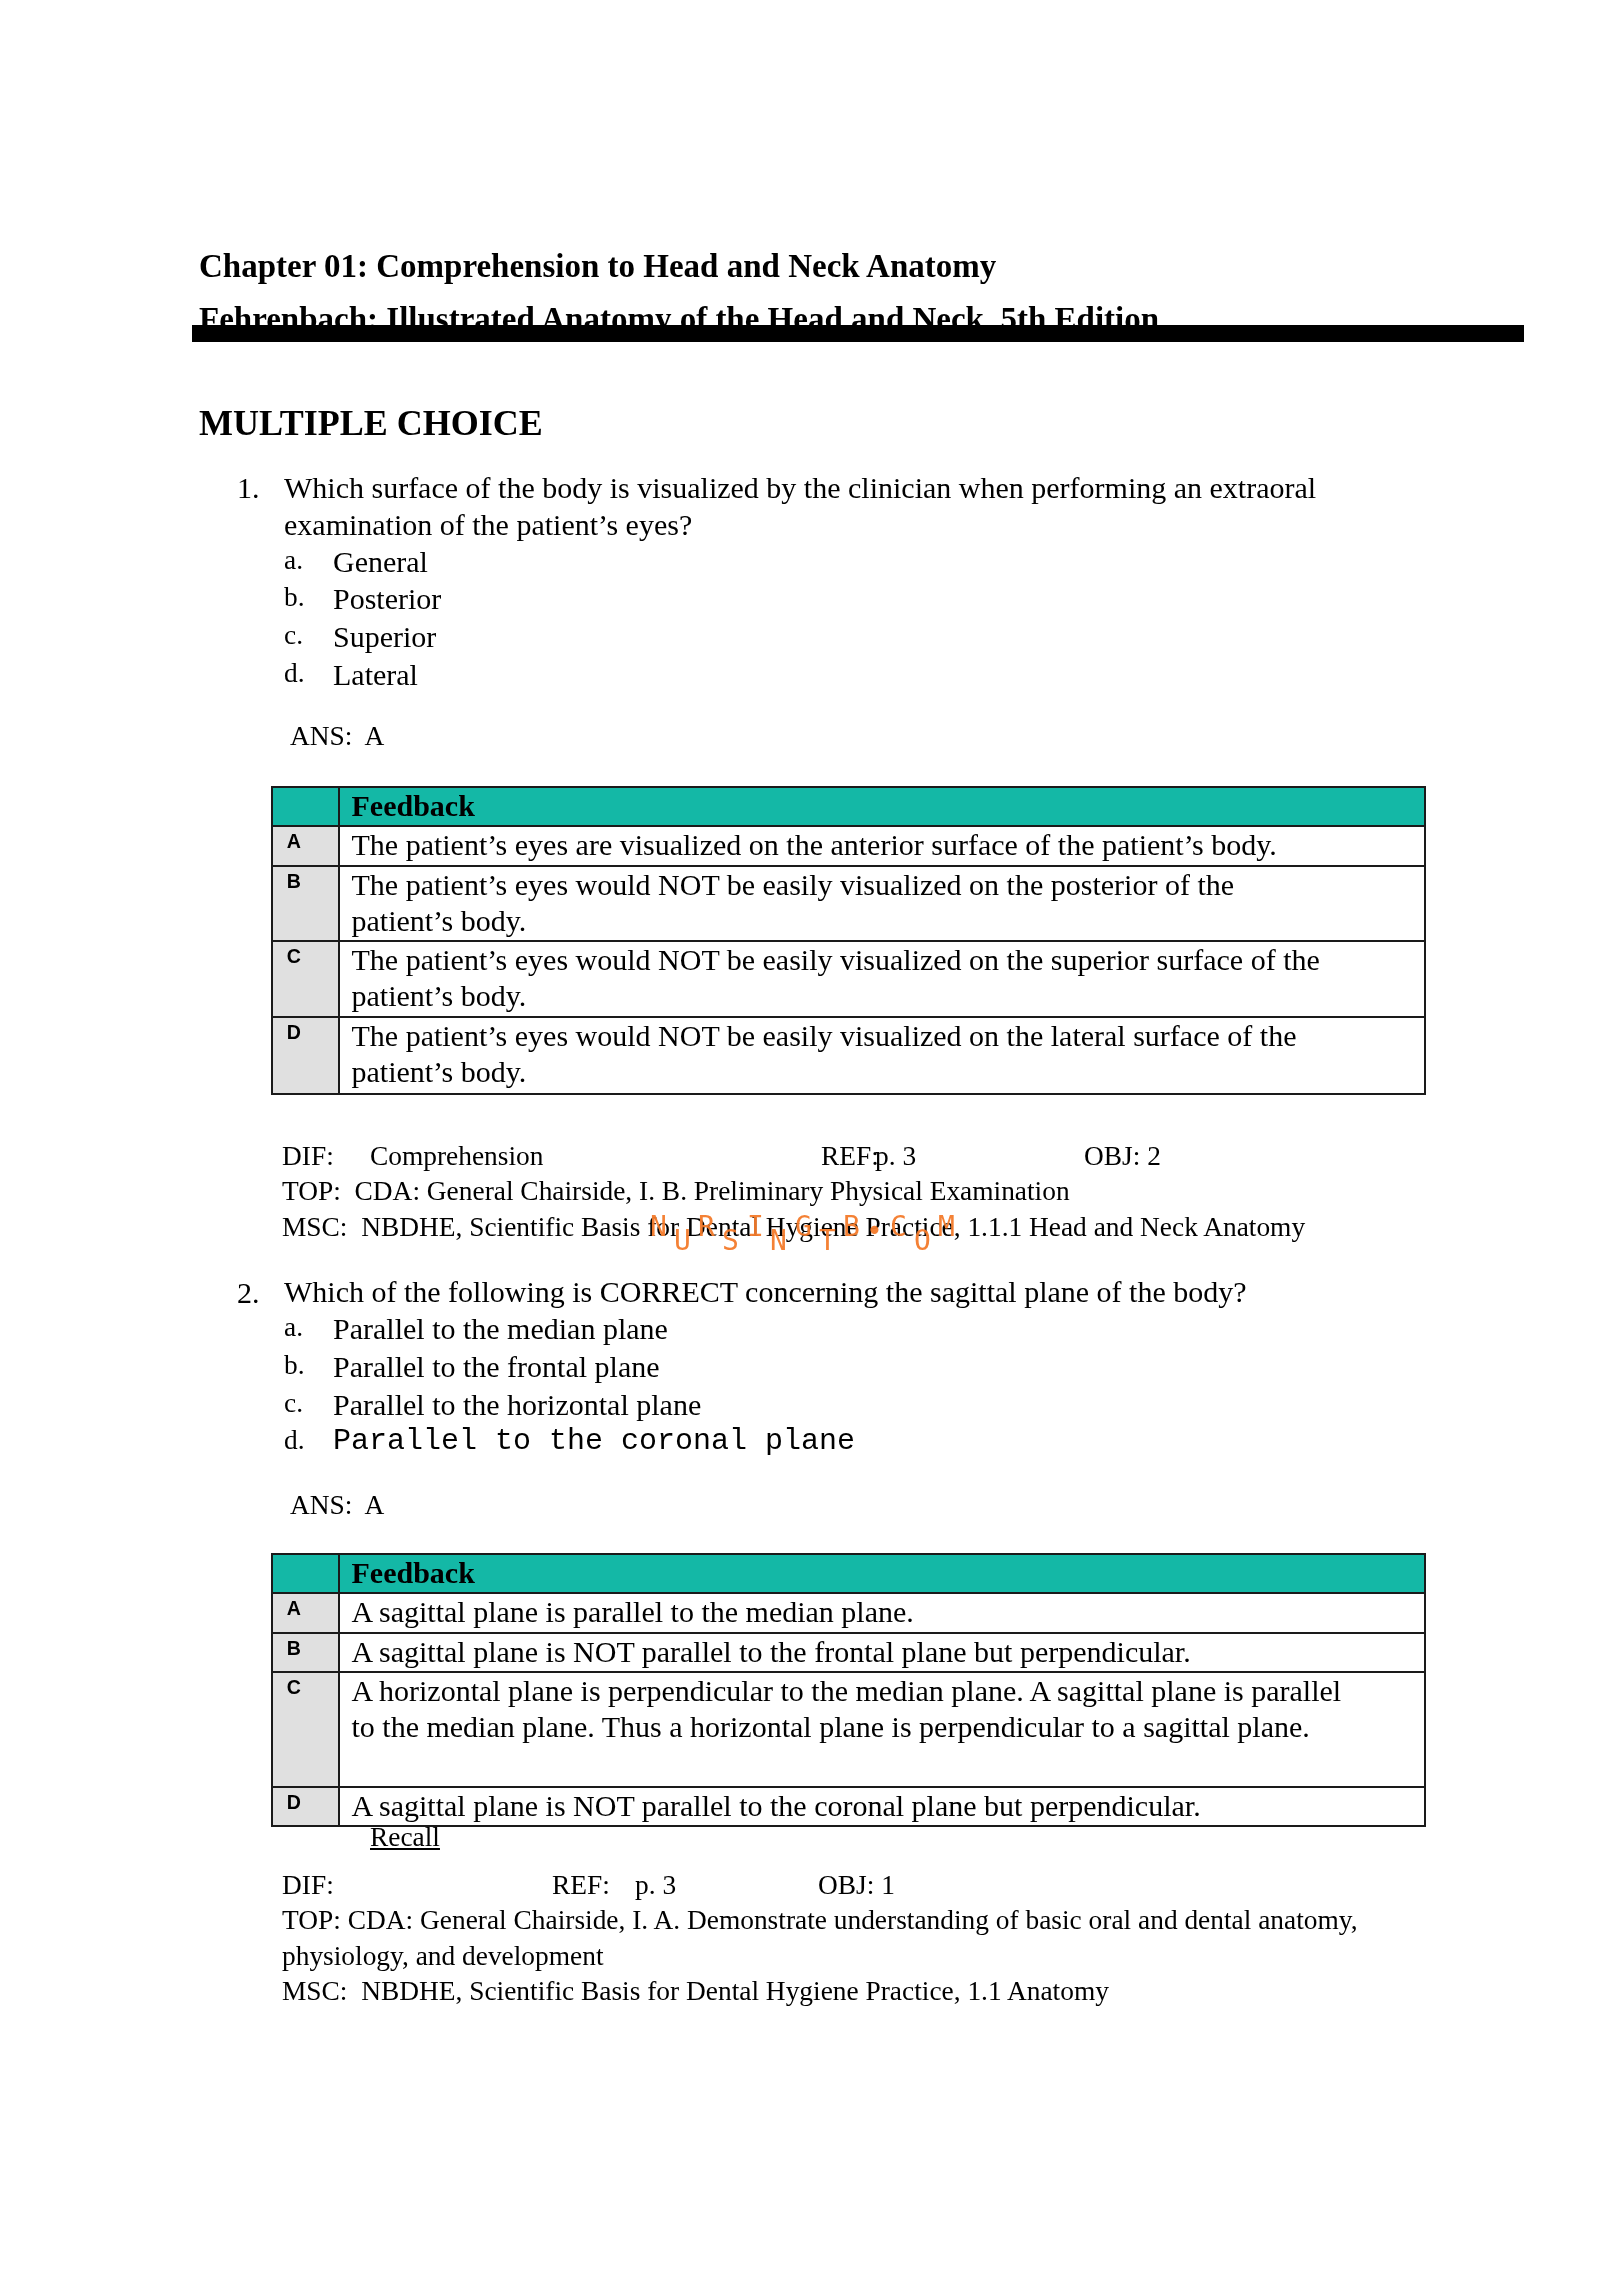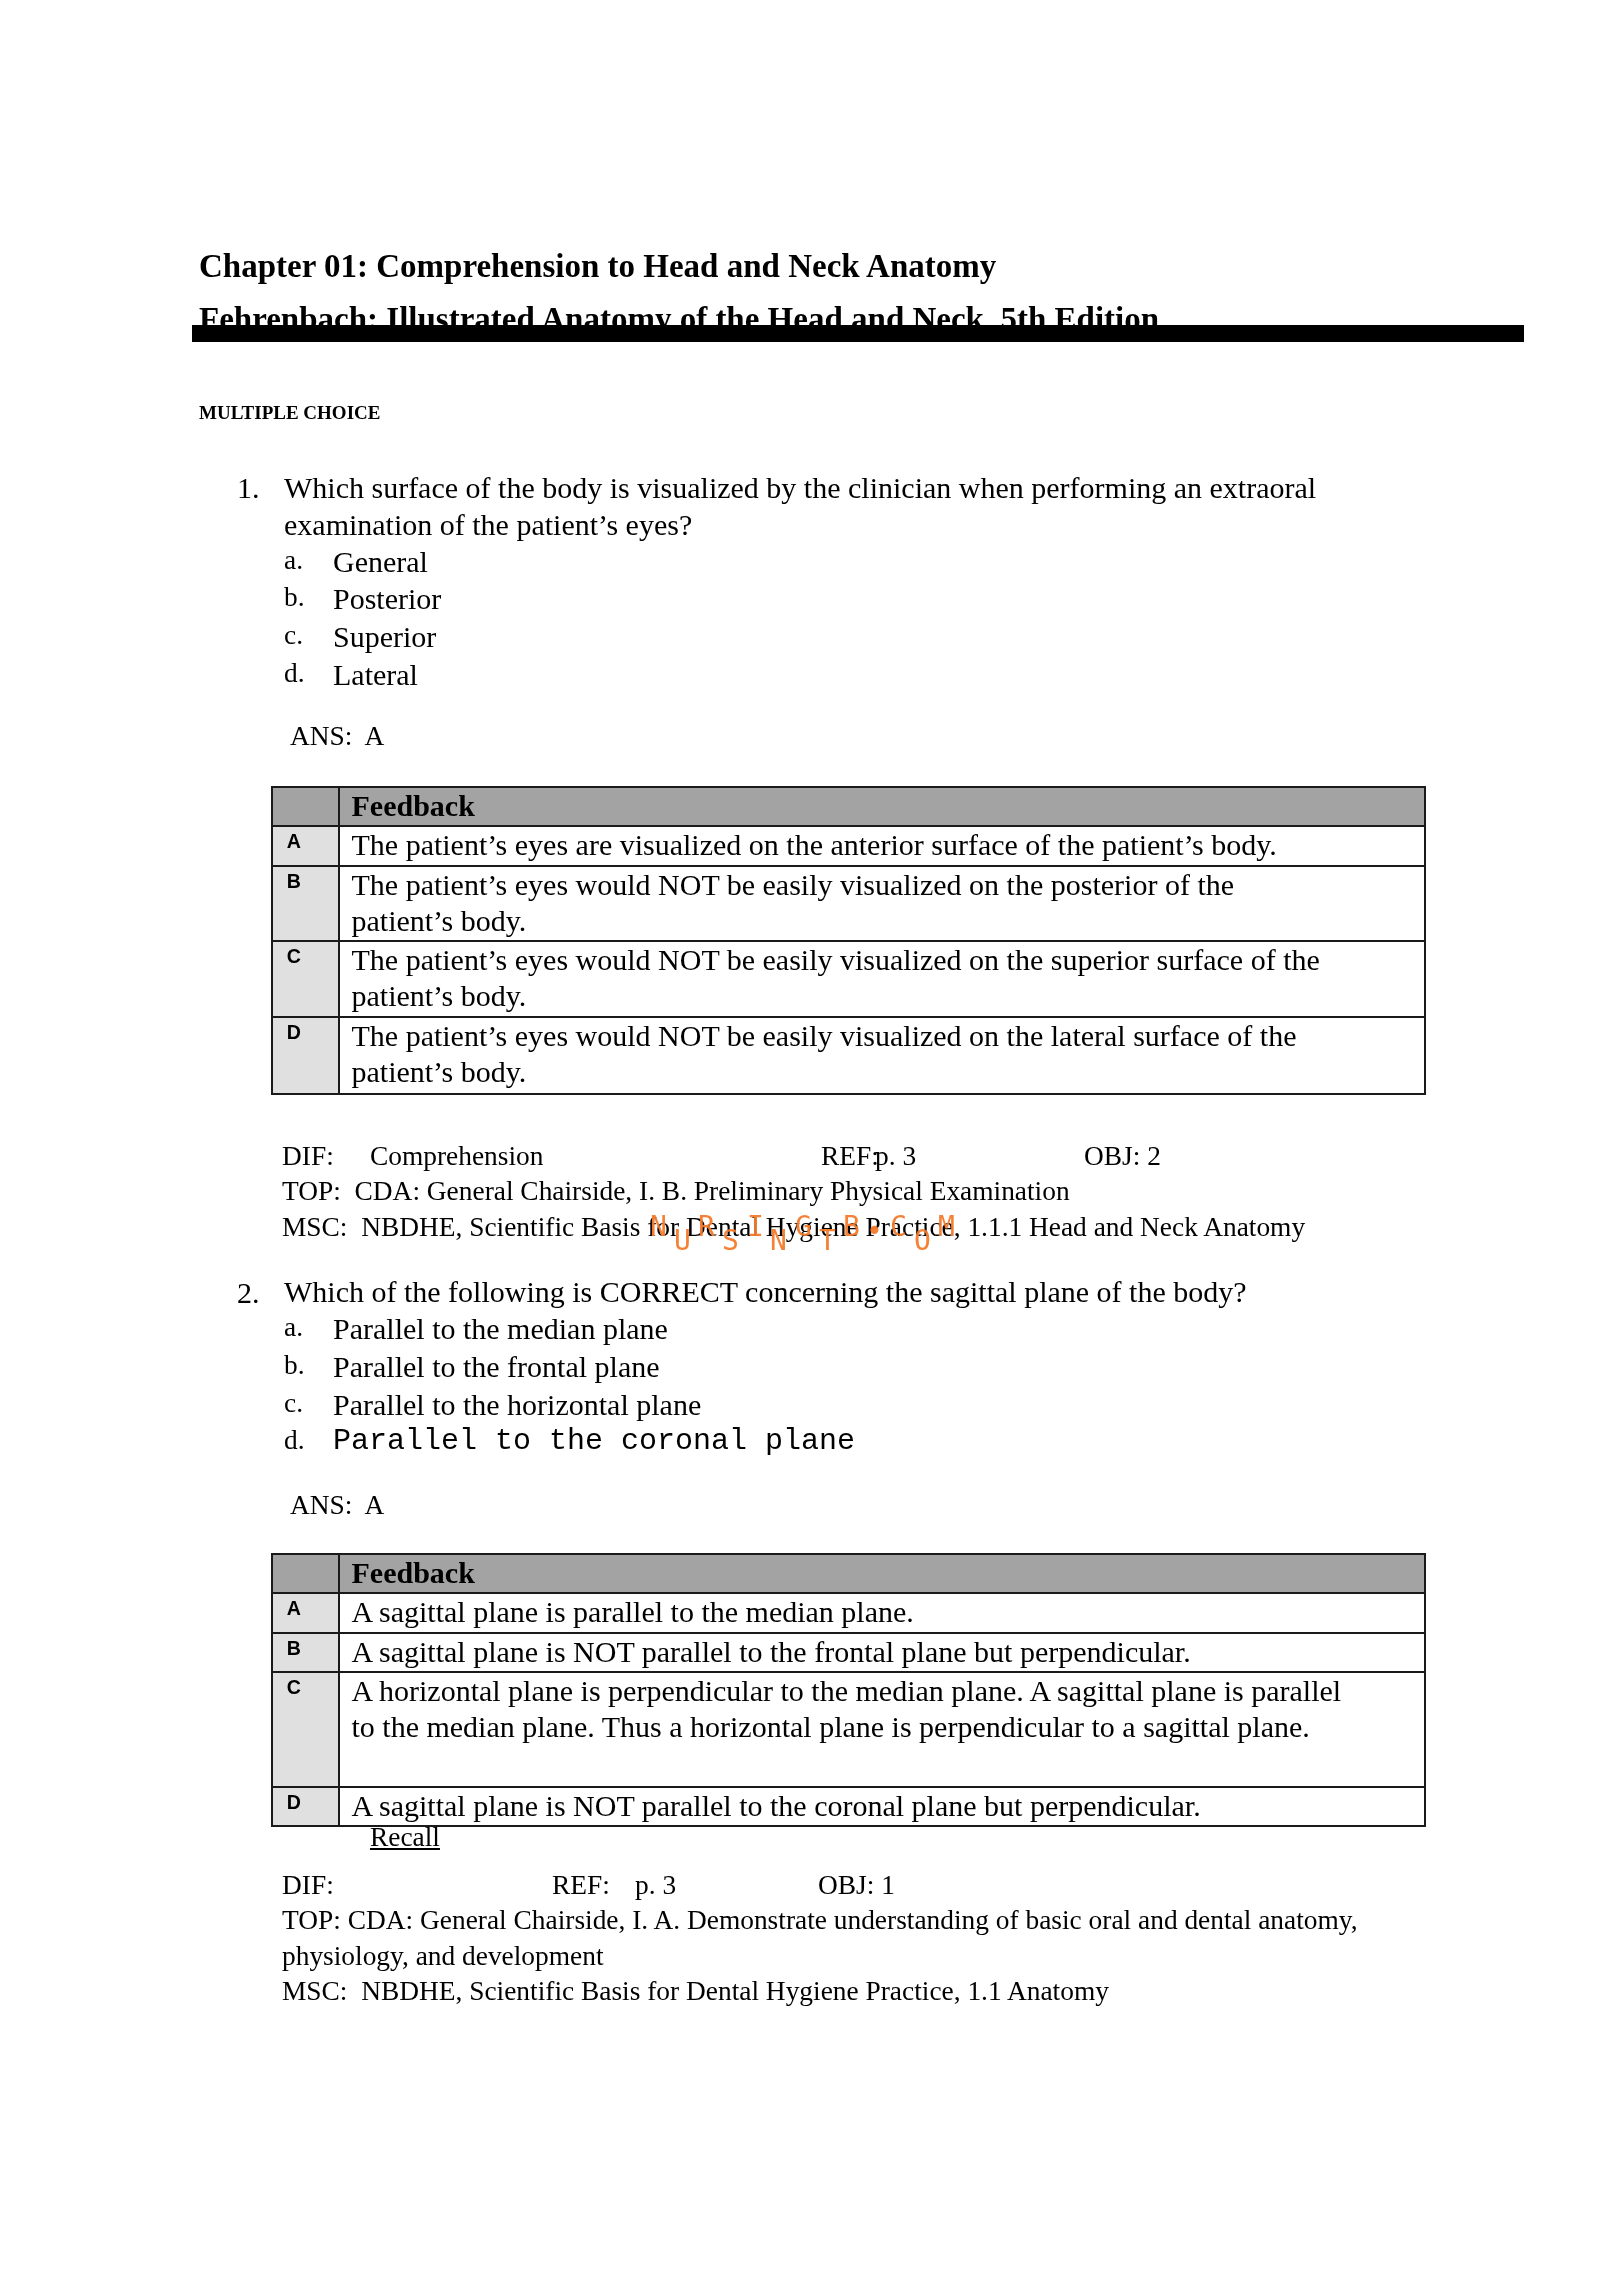--- a/index.html
+++ b/index.html
@@ -1,33 +1,33 @@
 <!DOCTYPE html>
 <html><head>
 <meta charset="utf-8">
 <style>
   html, body { margin:0; padding:0; background:#ffffff; }
   body { width:1621px; height:2293px; position:relative; overflow:hidden;
          font-family:"Liberation Serif", "DejaVu Serif", serif; color:#000; }
   .abs { position:absolute; white-space:nowrap; }
   .title { font-weight:bold; font-size:33px; line-height:39px; }
   .rule { position:absolute; left:192px; top:325px; width:1332px; height:16.7px; background:#000; }
-  .section { font-weight:bold; font-size:19px; }
+  .section { font-weight:bold; font-size:36px; }
   .body { font-size:30px; line-height:37px; }
   .meta { font-size:27.4px; line-height:35px; }
   .qnum { font-size:30px; }
   .optl { font-size:27.4px; }
 
   table.fb { position:absolute; border-collapse:collapse; table-layout:fixed; }
   table.fb td { border:2.9px solid #1a1a1a; padding:0 0 0 11.8px; vertical-align:top;
                 font-size:30px; line-height:36px; }
   table.fb td.lbl { background:#e0e0e0; width:51px; padding:0 0 0 13.7px;
                     font-family:"Liberation Sans", "DejaVu Sans", sans-serif;
                     font-weight:bold; font-size:19.6px; line-height:29px; }
-  table.fb tr.hdr td { background:#a3a3a3; font-weight:bold; }
+  table.fb tr.hdr td { background:#14b8a6; font-weight:bold; }
 
   .wm { position:absolute; color:#f47b2b; font-family:"DejaVu Sans Mono", "Liberation Mono", monospace;
         font-size:28px; font-weight:200; line-height:1; pointer-events:none; opacity:0.95; }
 </style>
 </head>
 <body>
 
 <div class="abs title" style="left:199px; top:247px;">Chapter 01: Comprehension to Head and Neck Anatomy</div>
 <div class="abs title" style="left:199px; top:300px;">Fehrenbach: Illustrated Anatomy of the Head and Neck, 5th Edition</div>
 <div class="rule"></div>

